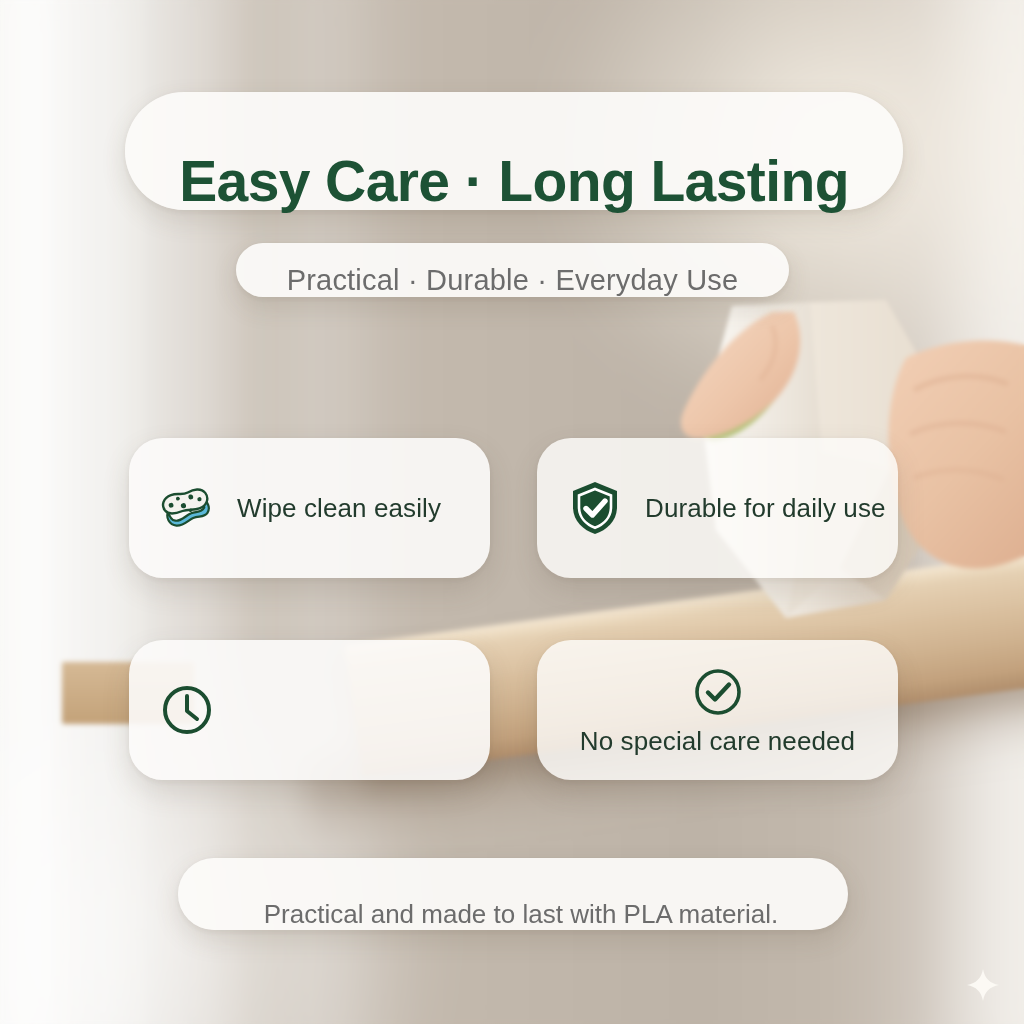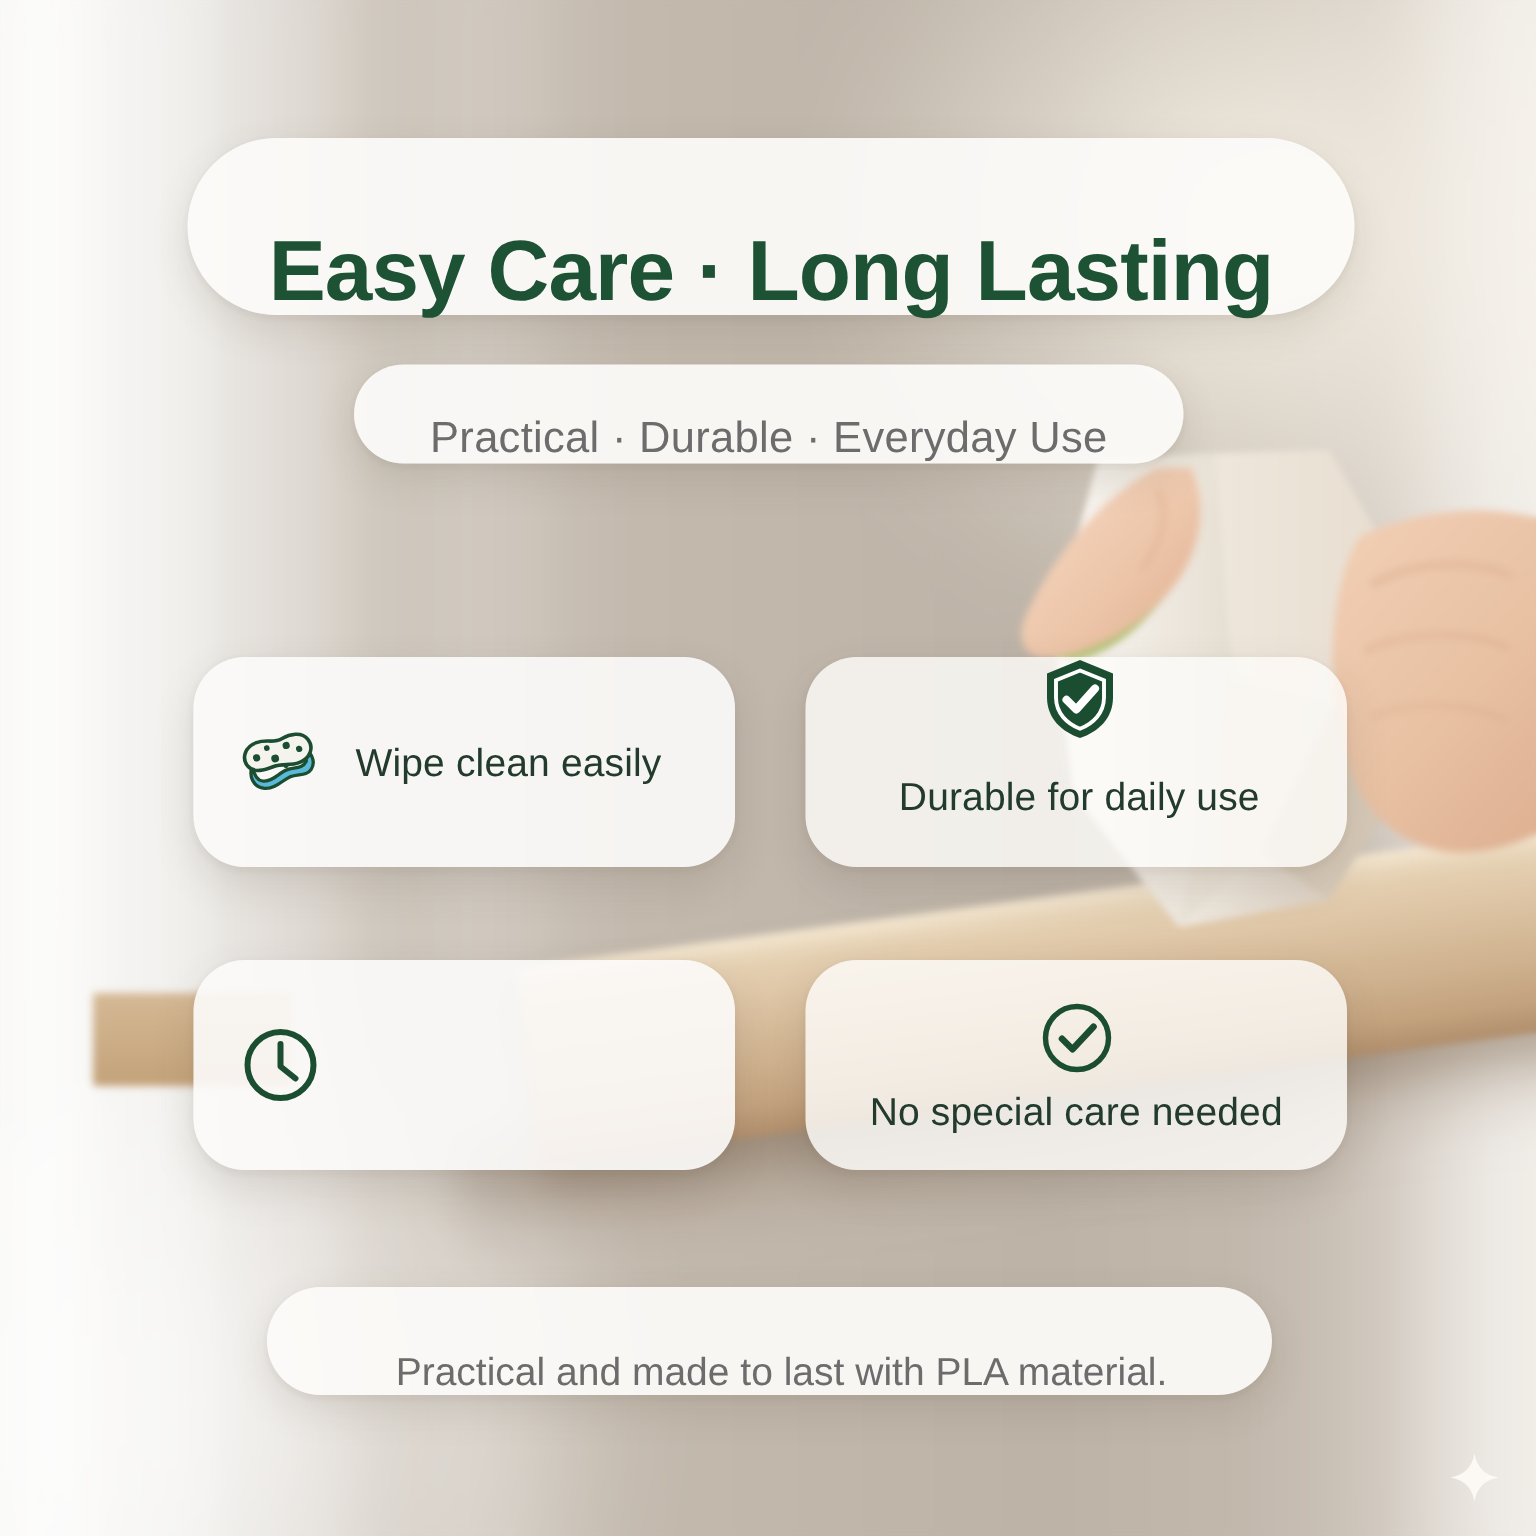--- a/index.html
+++ b/index.html
@@ -208,21 +208,21 @@
     color: #1d5235;
     white-space: nowrap;
     line-height: 1;
   }
 
   
   #subtitle-pill {
     left: 236px;
     top: 243px;
     width: 553px;
-    height: 66px;
+    height: 54px;
   }
   #subtitle-text {
     font-size: 29px;
     font-weight: 400;
     color: #6c6c6c;
     letter-spacing: .2px;
     white-space: nowrap;
   }
 
   
@@ -246,21 +246,21 @@
     box-shadow: 0 12px 28px rgba(90,75,60,.15),
                 0 2px 7px rgba(90,75,60,.07);
     display: flex;
     align-items: center;
     gap: 22px;
     padding: 0 26px 0 30px;
     overflow: hidden;
     margin-top: 20px;
   }
   
-  .card.translucent { background: rgba(252,251,249,.82); flex-direction: column; }
+  .card.translucent { background: rgba(252,251,249,.82); }
 
   .card.stacked {
     flex-direction: column;
     justify-content: center;
     gap: 6px;
     padding: 0 18px;
   }
 
   .card-icon {
     flex: 0 0 auto;

